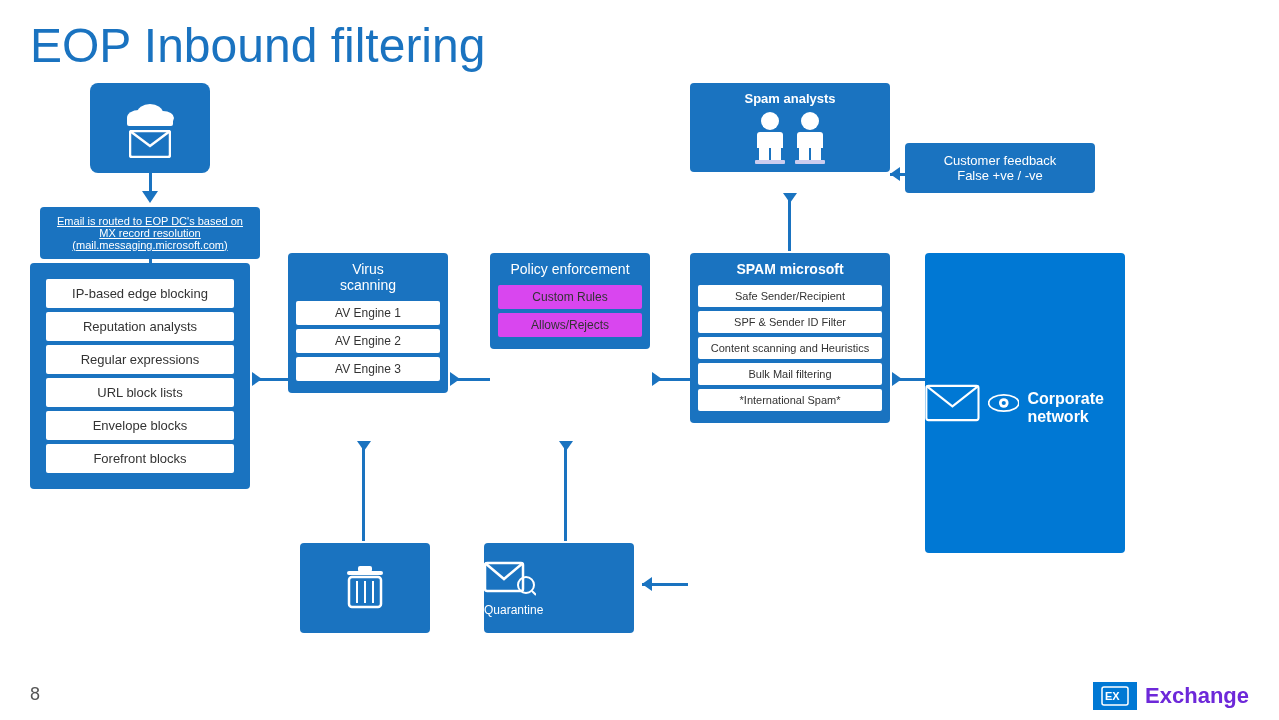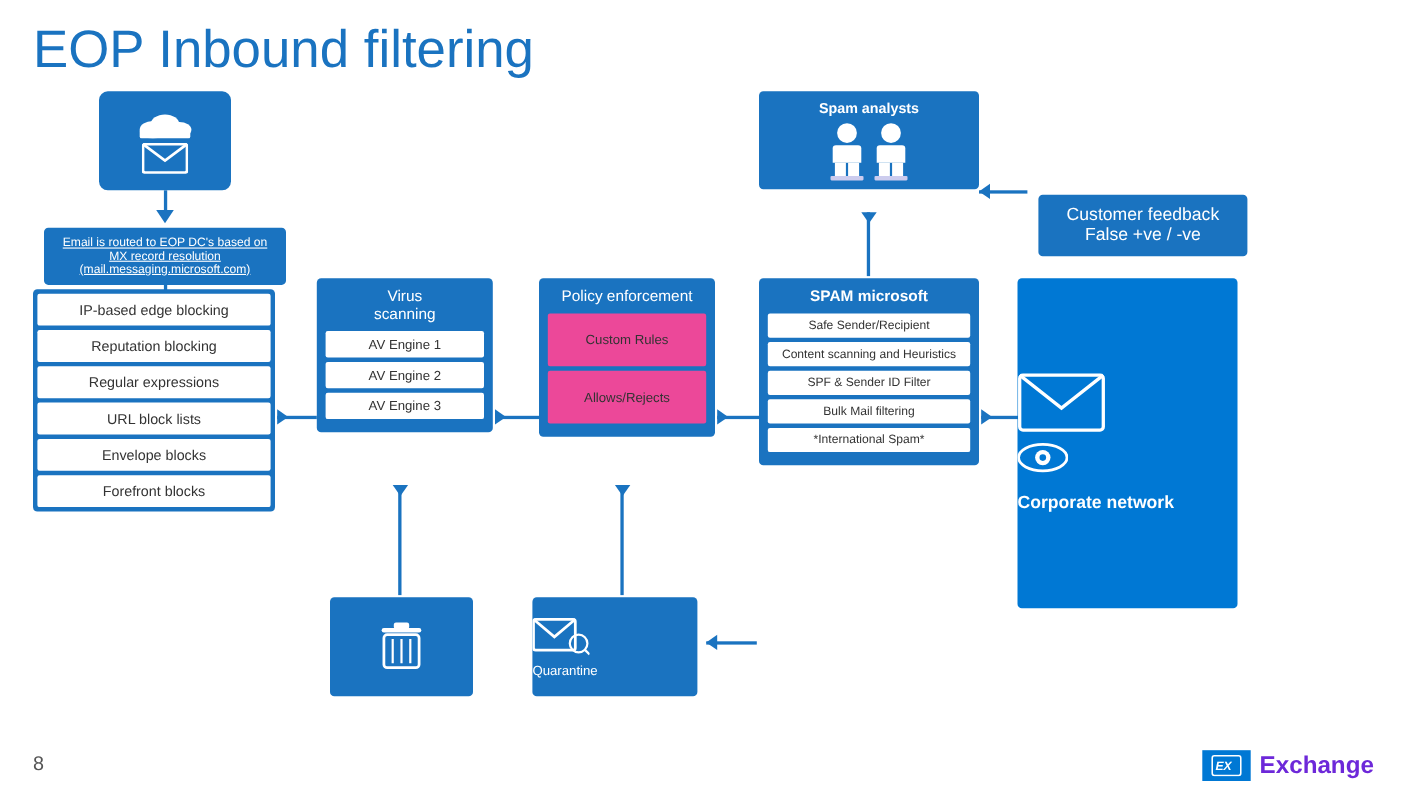--- a/index.html
+++ b/index.html
@@ -47,21 +47,20 @@
 
     .exchange-logo-box {
       background: #0078d4;
       color: #fff;
       font-size: 13px;
       font-weight: bold;
       padding: 4px 8px;
       display: flex;
       align-items: center;
       gap: 4px;
-      font-style: italic;
     }
 
     .exchange-logo-text {
       color: #6d28d9;
       font-size: 22px;
       font-weight: bold;
     }
 
     
     .diagram {
@@ -119,21 +118,21 @@
     }
 
     
     .left-panel {
       position: absolute;
       left: 0;
       top: 180px;
       width: 220px;
       background: #1a73c0;
       border-radius: 4px;
-      padding: 4px;
+      padding: 16px;
       display: flex;
       flex-direction: column;
       gap: 4px;
     }
 
     .filter-item {
       background: #fff;
       color: #333;
       font-size: 13px;
       padding: 7px 10px;
@@ -196,24 +195,24 @@
     }
 
     .policy-title {
       color: #fff;
       font-size: 14px;
       text-align: center;
       margin-bottom: 8px;
     }
 
     .policy-item {
-      background: #ec4899;
+      background: #d946ef;
       color: #333;
       font-size: 12px;
-      padding: 17px 8px;
+      padding: 5px 8px;
       border-radius: 2px;
       text-align: center;
       margin-bottom: 4px;
     }
 
     
     .quarantine-box {
       position: absolute;
       left: 454px;
       top: 460px;
@@ -287,43 +286,43 @@
 
     .analysts-icons {
       display: flex;
       gap: 10px;
       justify-content: center;
     }
 
     
     .customer-feedback-box {
       position: absolute;
-      left: 914px;
+      left: 875px;
       top: 60px;
       background: #1a73c0;
       color: #fff;
-      font-size: 16px;
+      font-size: 13px;
       padding: 10px 14px;
       border-radius: 4px;
       text-align: center;
       width: 190px;
-      margin-top: 34px;
     }
 
     
     .corporate-box {
       position: absolute;
       left: 895px;
       top: 170px;
       background: #0078d4;
       width: 200px;
       height: 300px;
       border-radius: 4px;
       display: flex;
-      flex-direction: column;
+      flex-direction: row;
+      align-items: center;
       justify-content: center;
       gap: 8px;
     }
 
     .corporate-label {
       color: #fff;
       font-size: 16px;
       font-weight: bold;
       margin-top: 10px;
     }
@@ -410,21 +409,21 @@
       <div class="info-box">Email is routed to EOP DC's based on MX record resolution (mail.messaging.microsoft.com)</div>
 
       <div style="display:flex; flex-direction:column; align-items:center; margin-top:0;">
         <div style="width:3px; height:20px; background:#1a73c0;"></div>
         <div class="arrow-down"></div>
       </div>
     </div>
 
     <div class="left-panel">
       <div class="filter-item">IP-based edge blocking</div>
-      <div class="filter-item">Reputation blocking</div>
+      <div class="filter-item">Reputation analysts</div>
       <div class="filter-item">Regular expressions</div>
       <div class="filter-item">URL block lists</div>
       <div class="filter-item">Envelope blocks</div>
       <div class="filter-item">Forefront blocks</div>
     </div>
 
     <div style="position:absolute; left:222px; top:295px; display:flex; align-items:center;">
       <div style="width:36px; height:3px; background:#1a73c0;"></div>
       <div class="arrowhead-right"></div>
     </div>
@@ -489,22 +488,22 @@
     </div>
 
     <div style="position:absolute; left:622px; top:295px; display:flex; align-items:center;">
       <div style="width:38px; height:3px; background:#1a73c0;"></div>
       <div class="arrowhead-right"></div>
     </div>
 
     <div class="spam-panel">
       <div class="spam-title">SPAM microsoft</div>
       <div class="spam-item">Safe Sender/Recipient</div>
+      <div class="spam-item">SPF &amp; Sender ID Filter</div>
       <div class="spam-item">Content scanning and Heuristics</div>
-      <div class="spam-item">SPF &amp; Sender ID Filter</div>
       <div class="spam-item">Bulk Mail filtering</div>
       <div class="spam-item">*International Spam*</div>
     </div>
 
     <div style="position:absolute; left:862px; top:295px; display:flex; align-items:center;">
       <div style="width:34px; height:3px; background:#1a73c0;"></div>
       <div class="arrowhead-right"></div>
     </div>
 
     <div class="spam-analysts-box">

